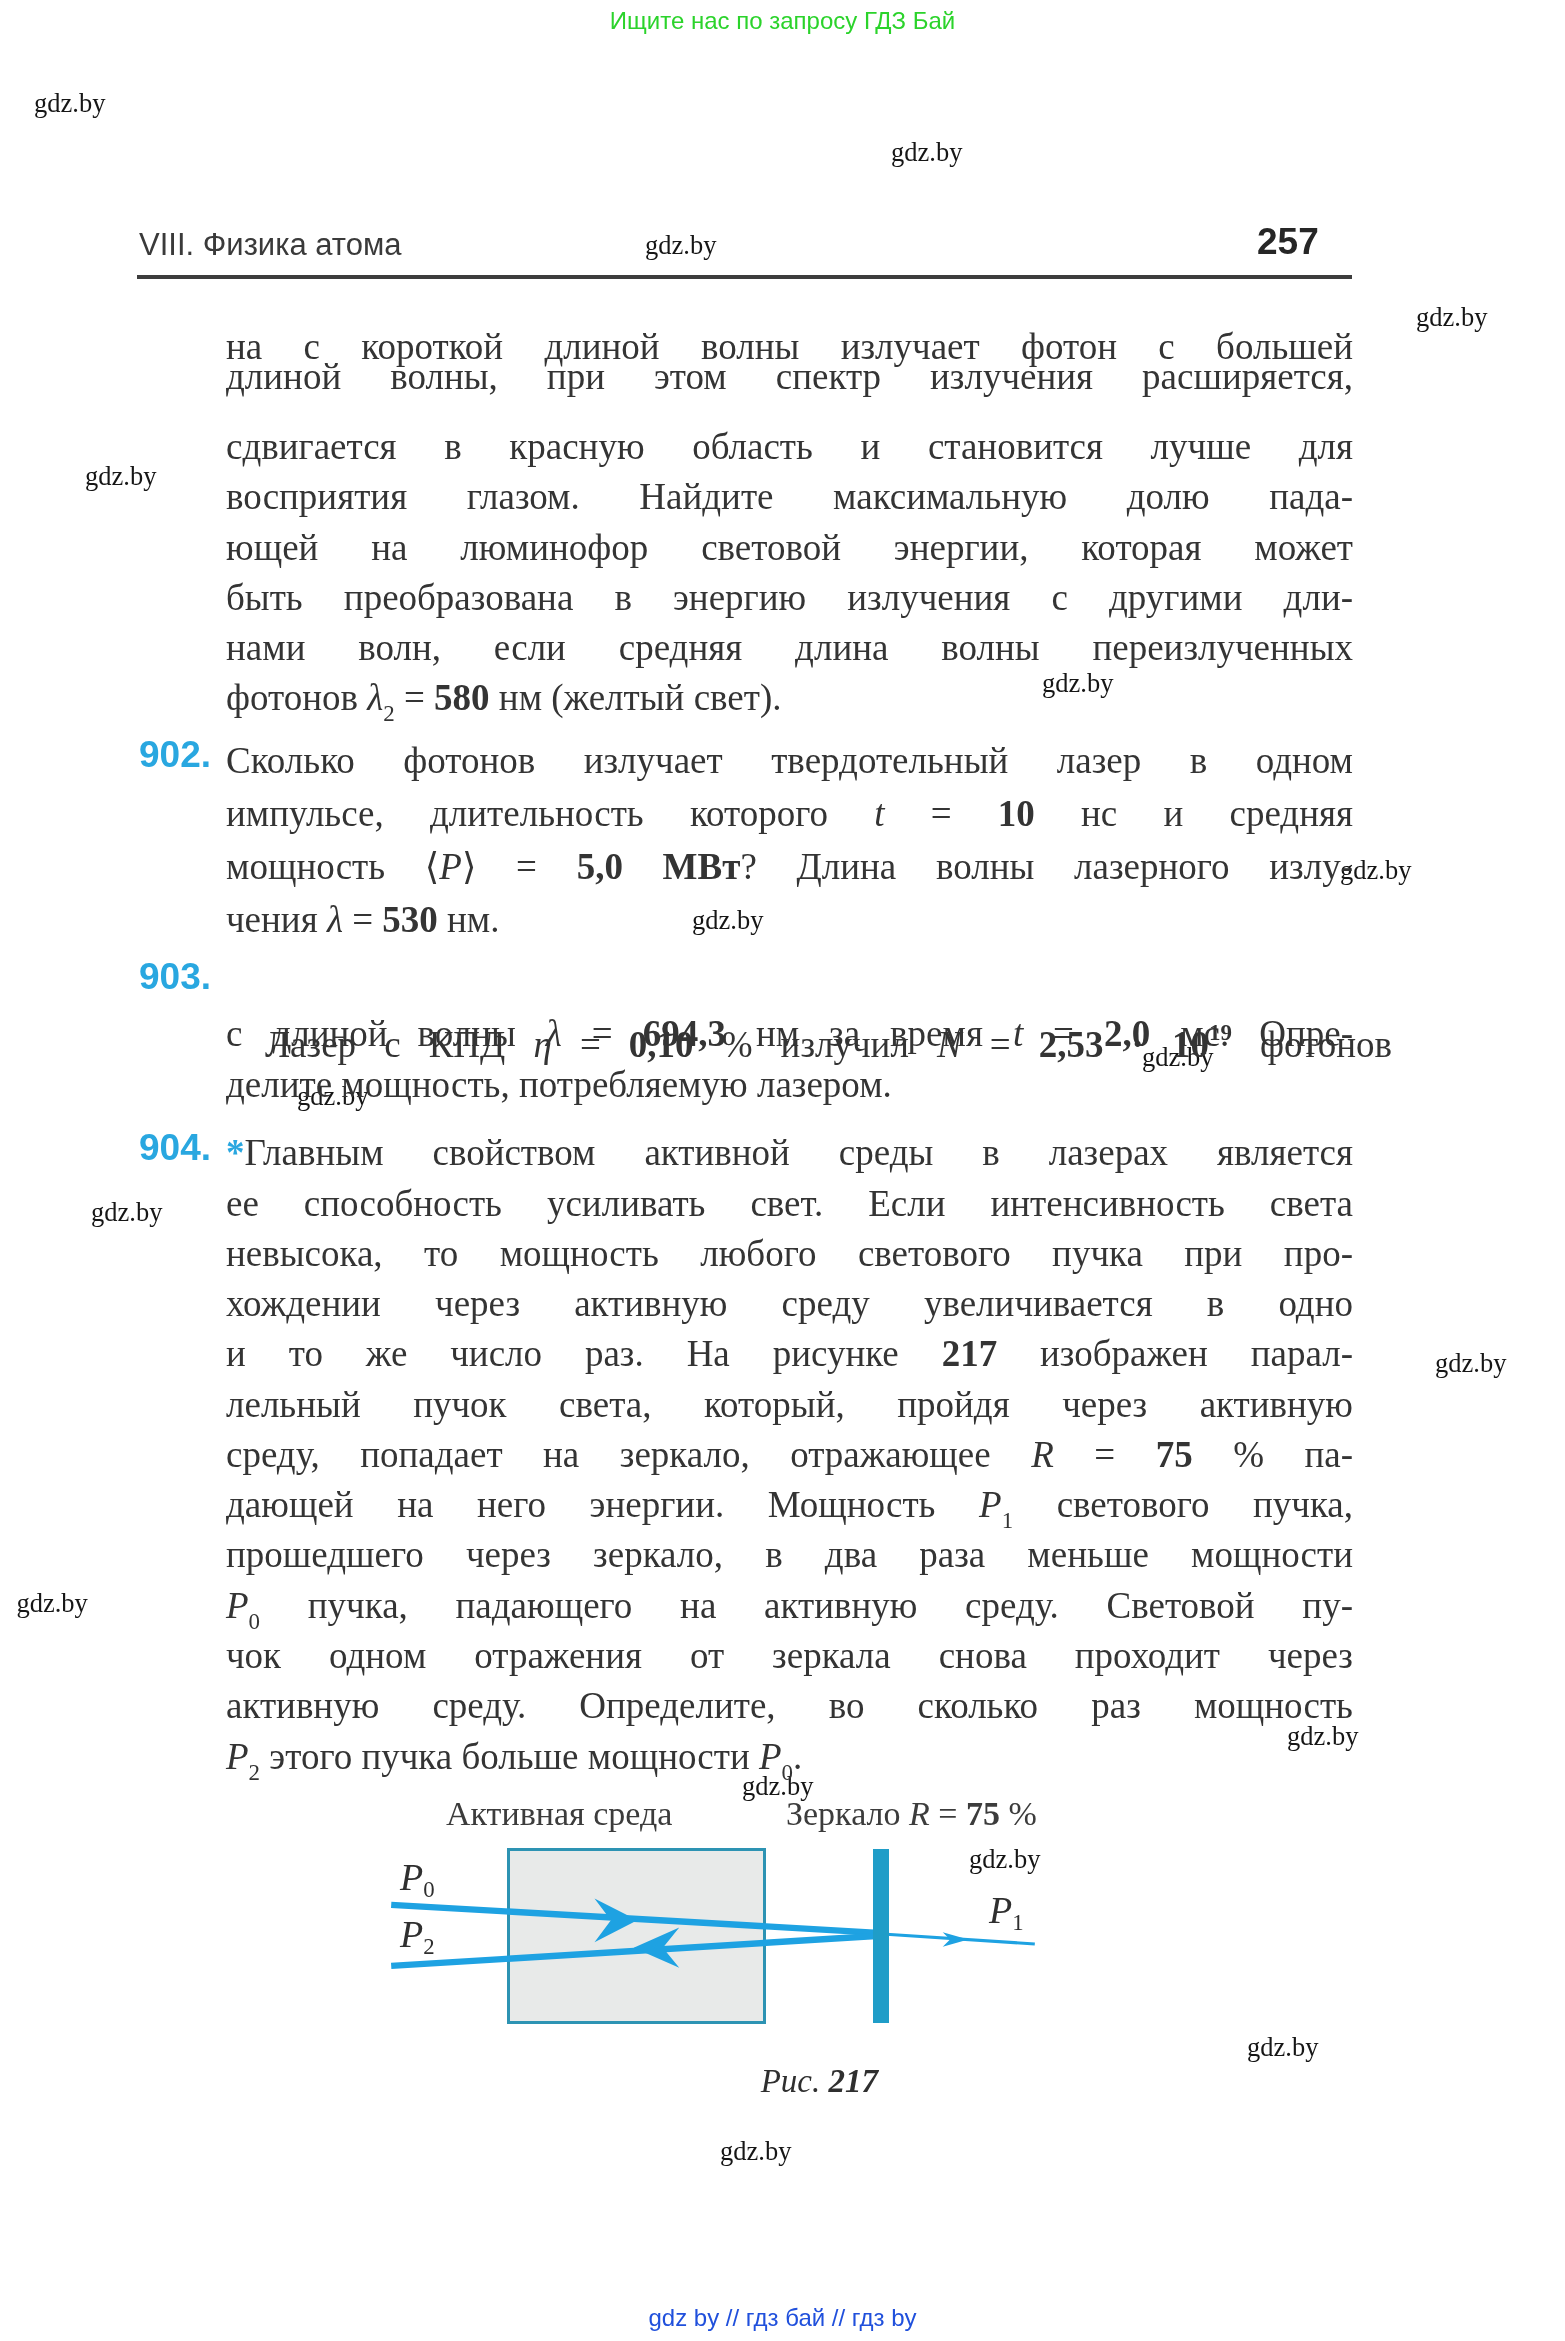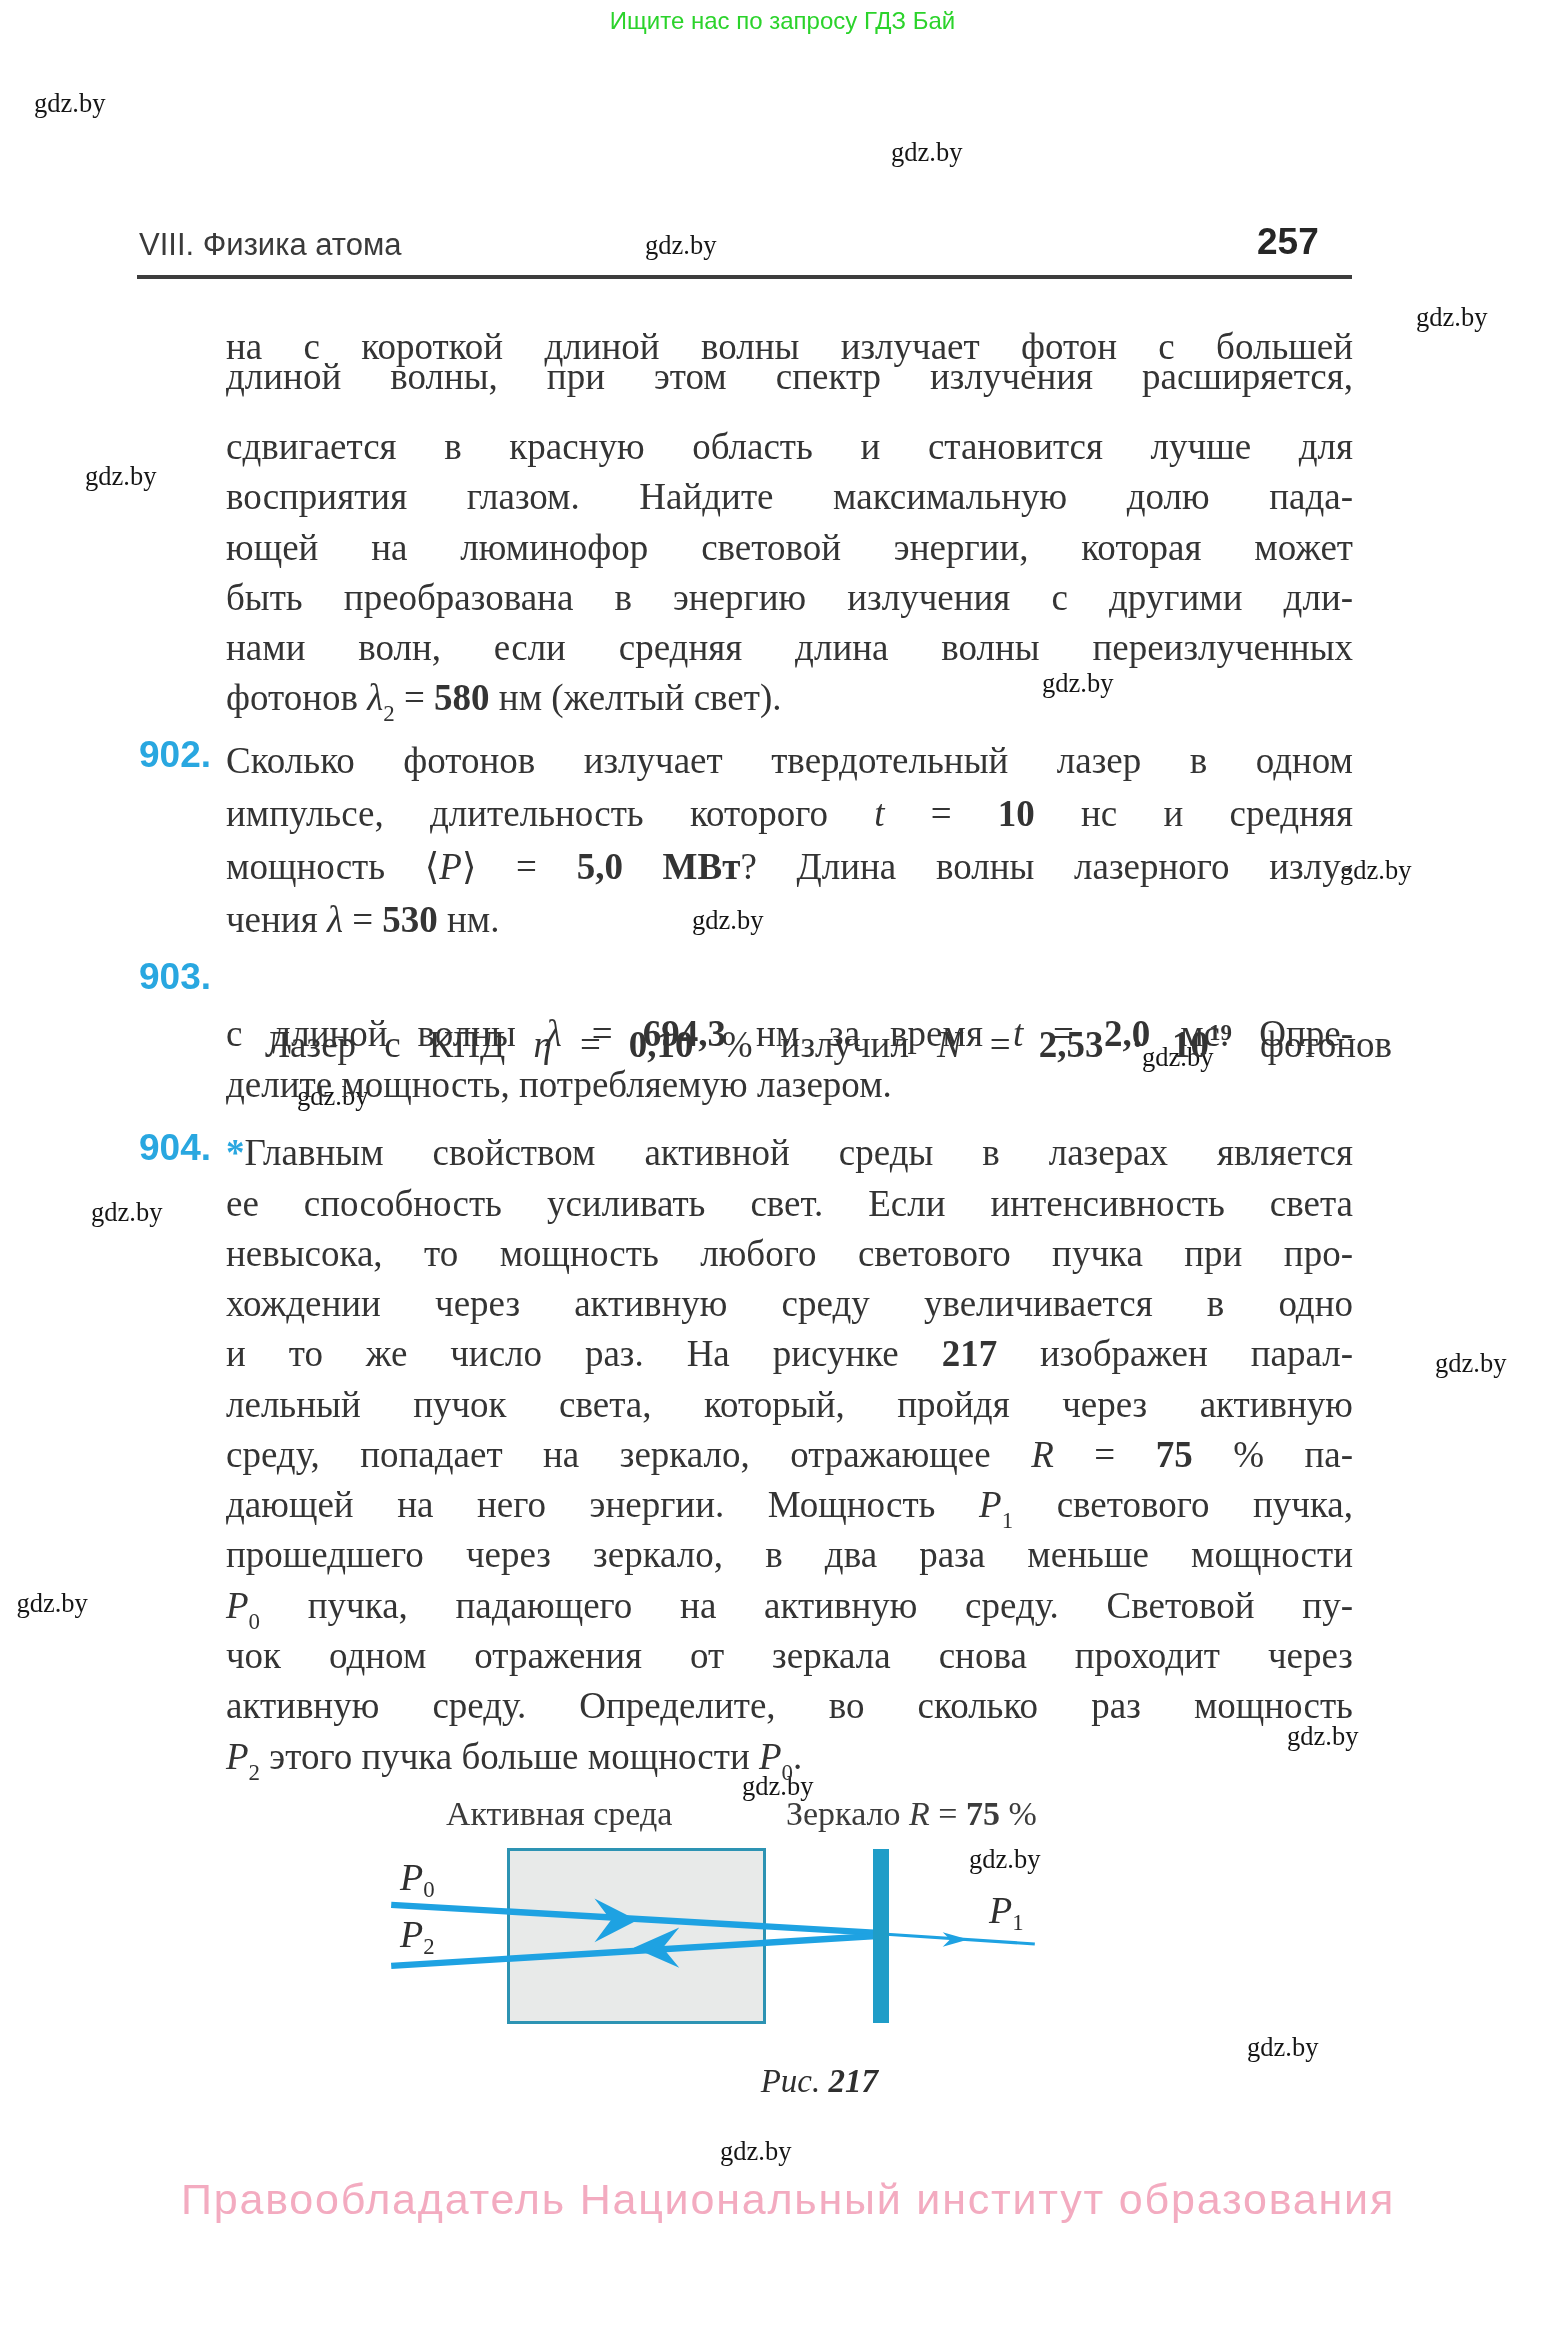--- a/index.html
+++ b/index.html
@@ -152,16 +152,16 @@
   </svg>
 
   <div id="fig-mirror" class="abs"></div>
 
   <div class="abs beamlabel" style="left:400px;top:1855px;"><i>P</i><sub>0</sub></div>
   <div class="abs beamlabel" style="left:400px;top:1912px;"><i>P</i><sub>2</sub></div>
   <div class="abs beamlabel" style="left:989px;top:1888px;"><i>P</i><sub>1</sub></div>
 
   <div id="fig-caption" class="abs"><i>Рис. <b>217</b></i></div>
 
-  <div id="copyright" class="abs">Правообладатель Национальный институт образования</div>
+  <div id="footlinks" class="abs">gdz by  //  гдз бай  //  гдз by</div>
 
 </div>
 
 
 </body></html>

